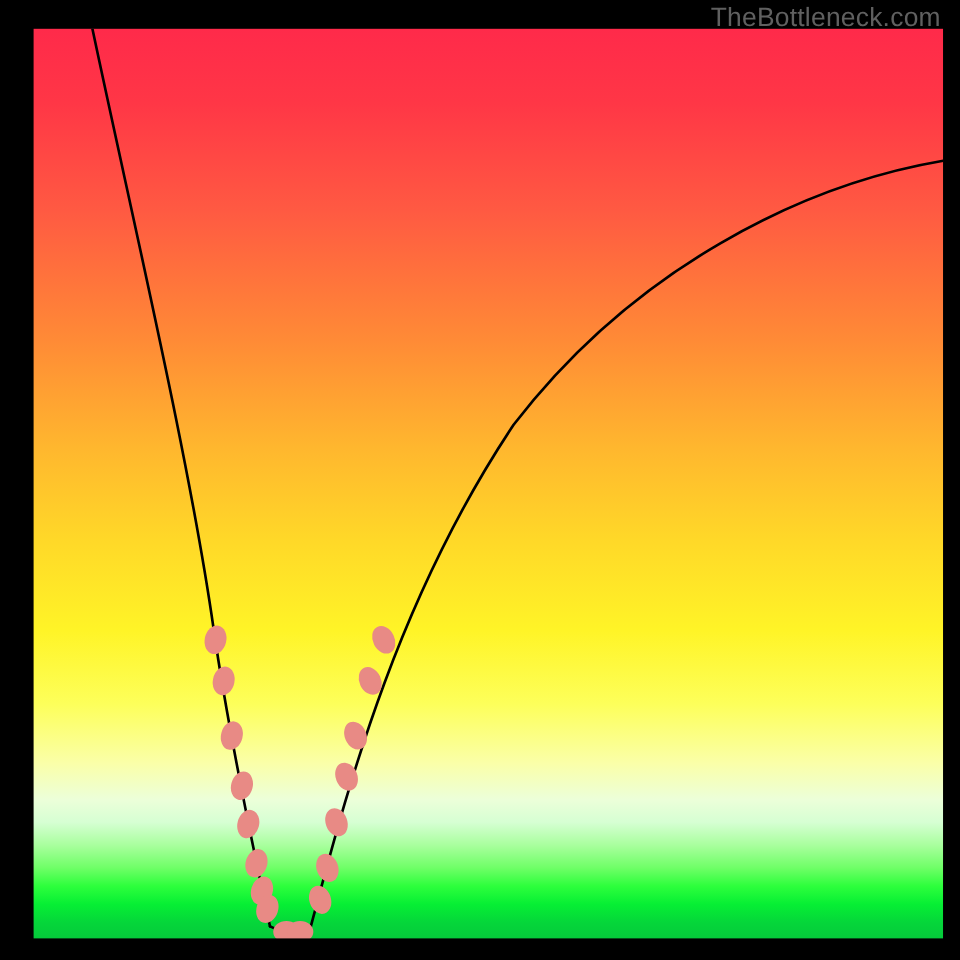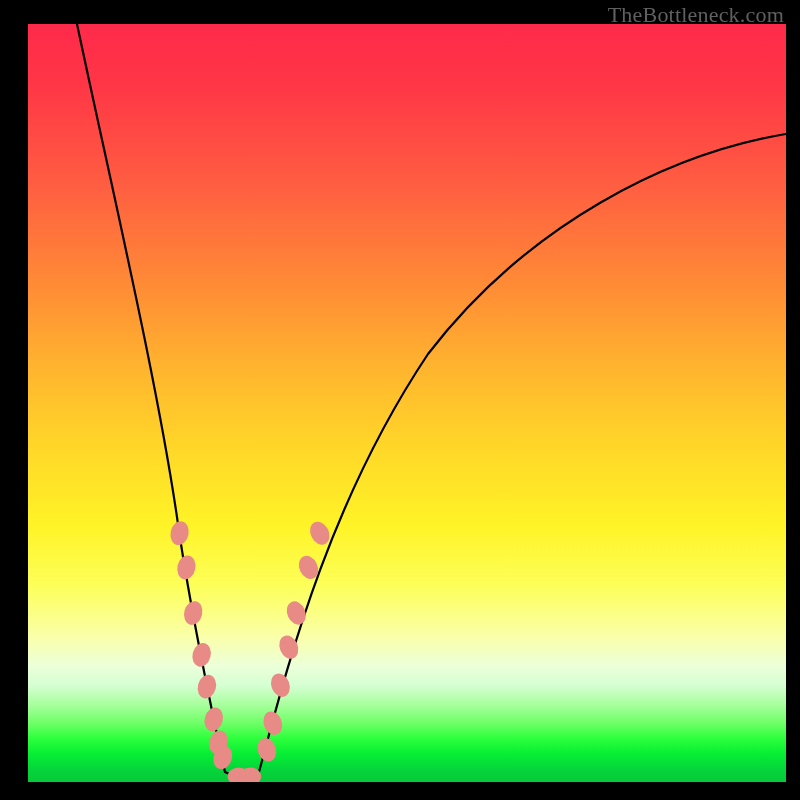--- a/index.html
+++ b/index.html
@@ -63,21 +63,20 @@
     z-index: 3;
   }
   .watermark {
     position: absolute;
     top: 2px;
     right: 16px;
     color: #606060;
     font-size: 22px;
     letter-spacing: 0.2px;
     z-index: 6;
-    font-family: Liberation Serif, serif;
   }
   svg.curve {
     position: absolute;
     left: 28px;
     top: 24px;
     width: 758px;
     height: 760px;
     z-index: 2;
   }
   .bead {

